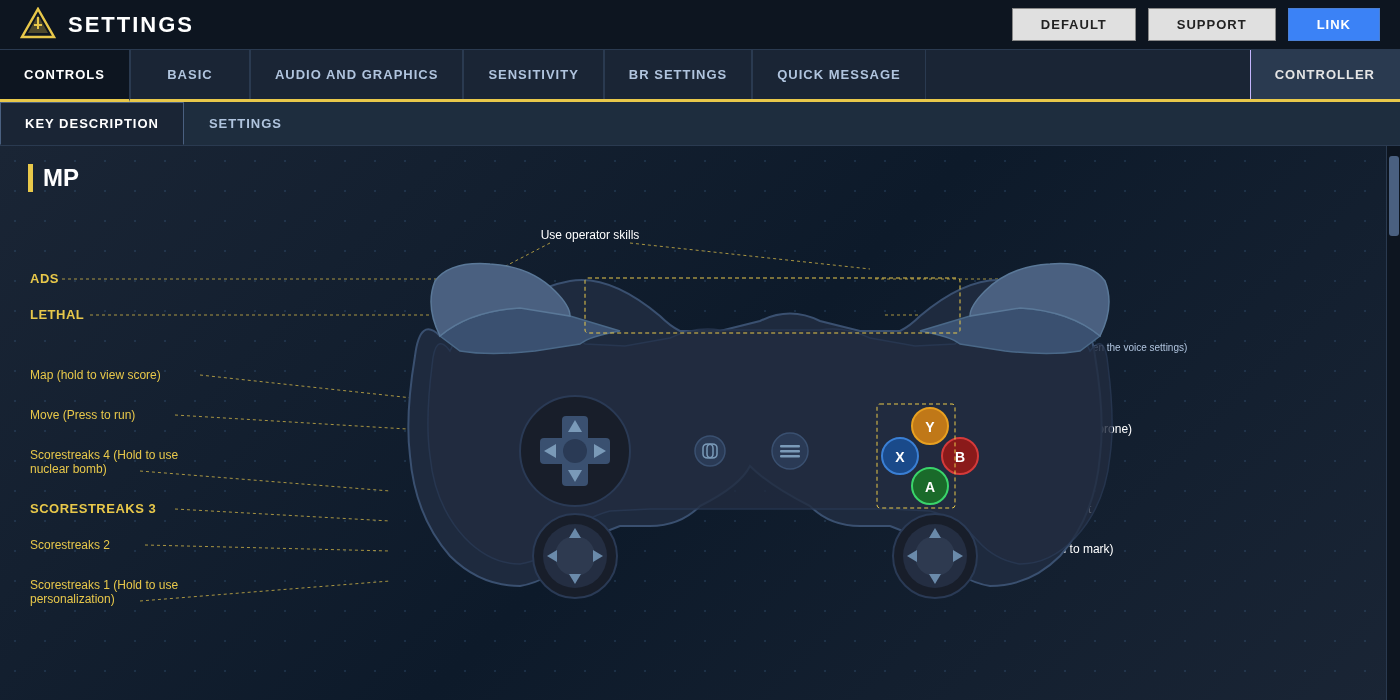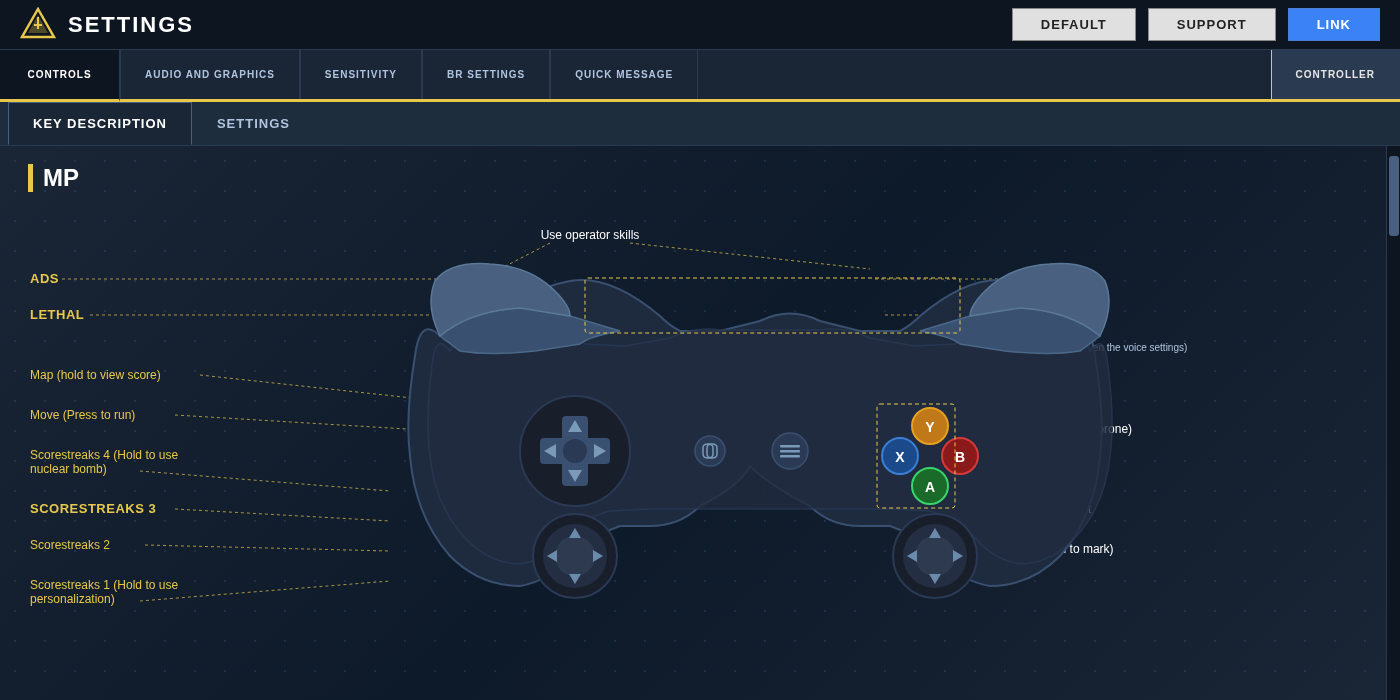--- a/index.html
+++ b/index.html
@@ -63,21 +63,21 @@
       height: 52px;
       display: flex;
       align-items: stretch;
       border-bottom: 3px solid #e8c84a;
     }
     .tab-item {
       display: flex;
       align-items: center;
       justify-content: center;
       padding: 0 24px;
-      font-size: 10px;
+      font-size: 13px;
       font-weight: bold;
       letter-spacing: 1px;
       color: #b0c4de;
       cursor: pointer;
       border-right: 1px solid #2a3a50;
       border-left: 1px solid #2a3a50;
       min-width: 120px;
     }
     .tab-item:first-child { border-left: none; }
     .tab-item.active {
@@ -93,21 +93,20 @@
       border-left: 1px solid #c4b5fd;
     }
 
     
     .sub-tab-bar {
       background: #1e2d3e;
       height: 44px;
       display: flex;
       align-items: stretch;
       border-bottom: 1px solid #2a3a50;
-      padding-left: 8px;
     }
     .sub-tab {
       display: flex;
       align-items: center;
       padding: 0 24px;
       font-size: 13px;
       font-weight: bold;
       letter-spacing: 1px;
       color: #b0c4de;
       cursor: pointer;
@@ -190,20 +189,21 @@
   </div>
   <div class="header-buttons">
     <button class="header-btn">DEFAULT</button>
     <button class="header-btn">SUPPORT</button>
     <button class="header-btn active">LINK</button>
   </div>
 </div>
 
 <div class="tab-bar">
   <div class="tab-item active">CONTROLS</div>
+  <div class="tab-item">BASIC</div>
   <div class="tab-item">AUDIO AND GRAPHICS</div>
   <div class="tab-item">SENSITIVITY</div>
   <div class="tab-item">BR SETTINGS</div>
   <div class="tab-item">QUICK MESSAGE</div>
   <div class="tab-item last-tab">CONTROLLER</div>
 </div>
 
 <div class="sub-tab-bar">
   <div class="sub-tab active">KEY DESCRIPTION</div>
   <div class="sub-tab">SETTINGS</div>

